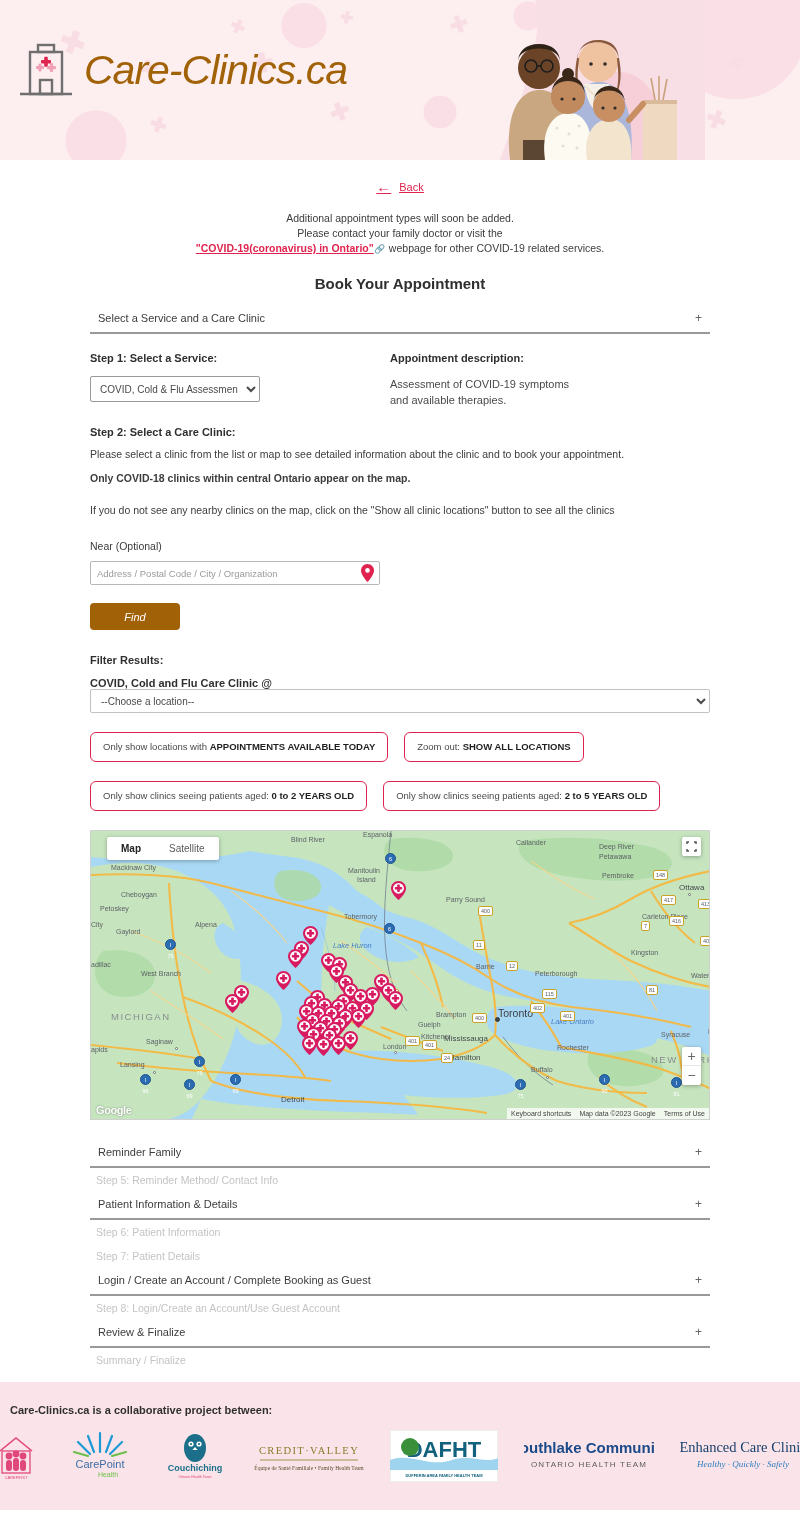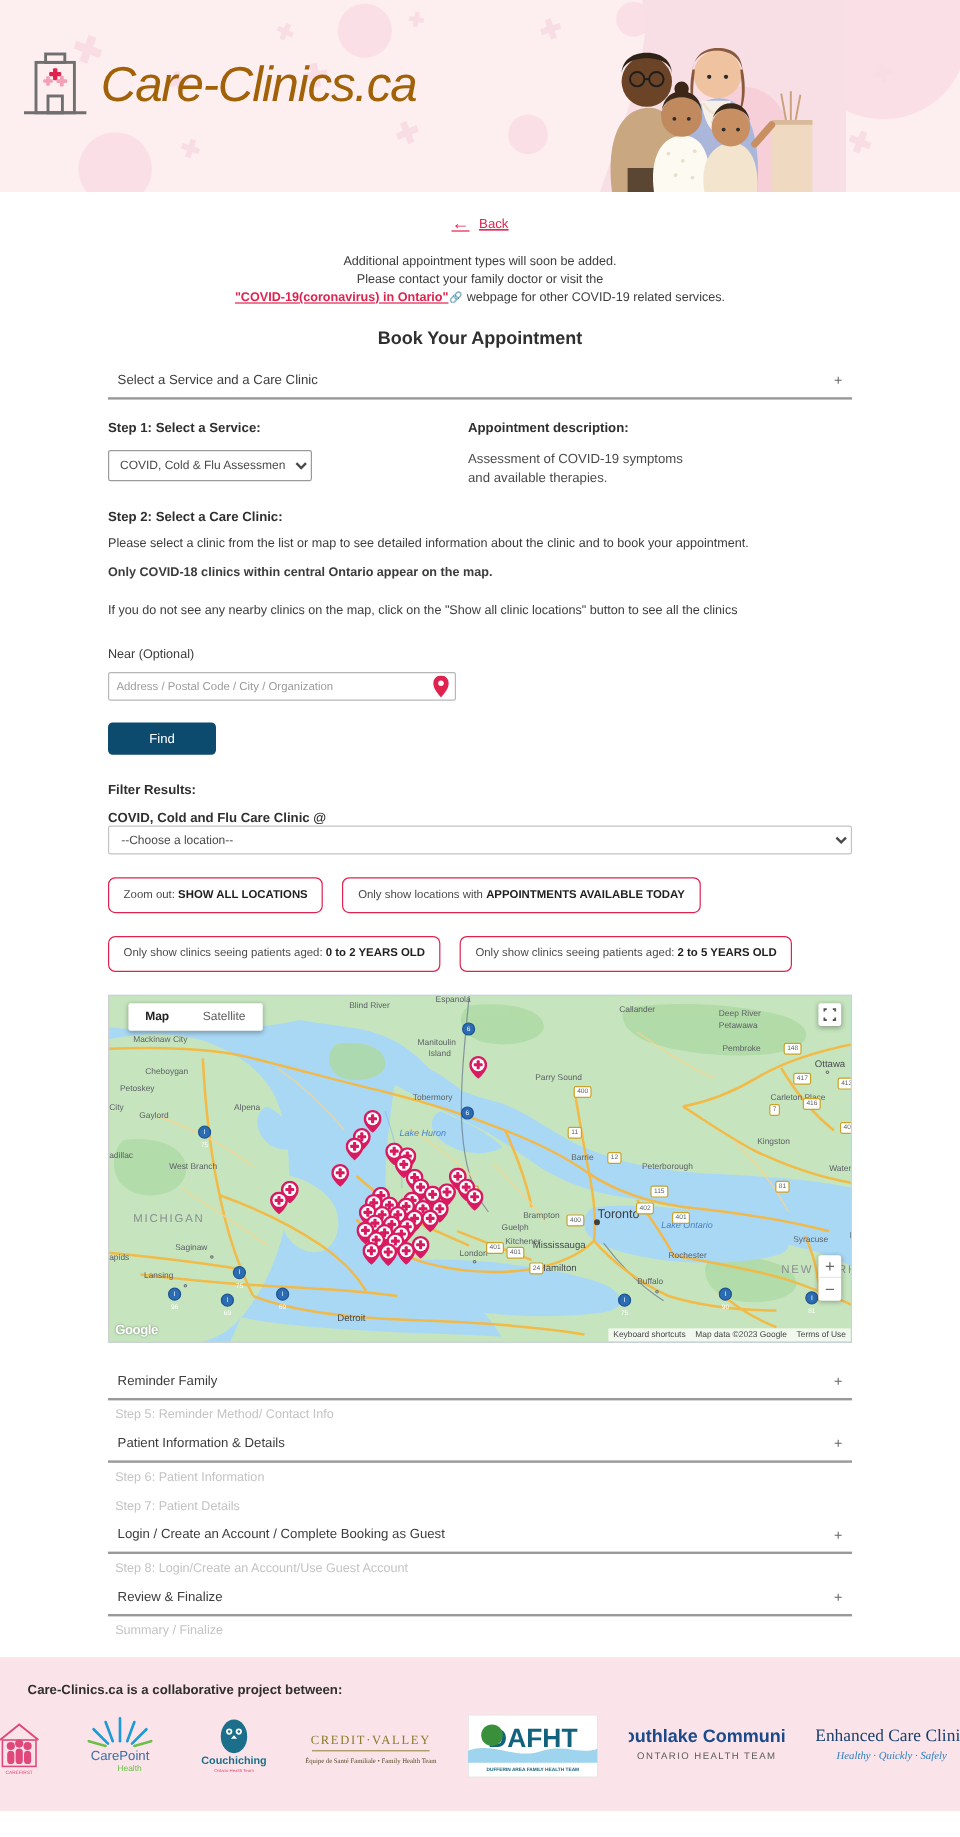--- a/index.html
+++ b/index.html
@@ -79,22 +79,22 @@
   .near-input {
     width:100%; height:24px; border:1px solid #b7b7b7; border-radius:2px;
     font-family:"Liberation Sans",sans-serif; font-size:9.5px; color:#555;
     padding:0 28px 0 6px; background:#fff;
   }
   .near-input::placeholder { color:#9b9b9b; }
   .pin-icon { position:absolute; right:6px; top:3px; }
 
   .find-btn {
     margin-top:18px; width:90px; height:27px; border:none; border-radius:4px;
-    background:#0c4a6e; color:#fff; font-family:"Liberation Sans",sans-serif;
-    font-size:11px; cursor:pointer;
+    background:#a16207; color:#fff; font-family:"Liberation Sans",sans-serif;
+    font-size:11px; cursor:pointer;font-style:italic;
   }
 
   .filter-lbl { font-size:11px; font-weight:bold; color:#2f2f2f; margin-top:24px; }
   .filter-sub  { font-size:11px; font-weight:bold; color:#2f2f2f; margin-top:11px; }
   .loc-select {
     width:620px; height:24px;
     font-family:"Liberation Sans",sans-serif; font-size:10px; color:#4a4a4a;
     border:1px solid #c2c2c2; background:#fff; border-radius:2px; padding:0 6px;
   }
 
@@ -151,21 +151,21 @@
          color:#fff; text-shadow:0 0 2px rgba(0,0,0,.45); letter-spacing:-.4px; }
   .attrib {
     position:absolute; right:0; bottom:0; background:rgba(255,255,255,.75);
     font-size:7px; color:#444; padding:2px 4px; display:flex; gap:8px;
   }
 
   .pin { position:absolute; width:15px; height:19px; }
 
   
   .footer { width:800px; background:#fbe4e9; padding:22px 0 28px 0; position:relative; }
-  .footer-title { font-size:11px; font-weight:bold; color:#2f2f2f; padding-left:23px; }
+  .footer-title { font-size:11px; font-weight:bold; color:#2f2f2f; padding-left:10px; }
   .logo-row { display:flex; align-items:center; justify-content:center; gap:26px;
               margin-top:14px; padding:0 14px; }
   .lg { display:flex; align-items:center; justify-content:center; }
   .lg-txt { text-align:center; line-height:1.05; }
 </style>
 </head>
 <body>
 
 <div class="header">
   <div class="header-bgwash"></div>
@@ -327,24 +327,24 @@
       <button class="find-btn">Find</button>
 
       <div class="filter-lbl">Filter Results:</div>
       <div class="filter-sub">COVID, Cold and Flu Care Clinic @</div>
       <select class="loc-select">
         <option>--Choose a location--</option>
       </select>
 
       <div class="pill-row">
         <div class="pill">
-          <span>Zoom out: </span><b>SHOW ALL LOCATIONS</b>
+          <span>Only show locations with </span><b>APPOINTMENTS AVAILABLE TODAY</b>
         </div>
         <div class="pill">
-          <span>Only show locations with </span><b>APPOINTMENTS AVAILABLE TODAY</b>
+          <span>Zoom out: </span><b>SHOW ALL LOCATIONS</b>
         </div>
       </div>
       <div class="pill-row">
         <div class="pill">
           <span>Only show clinics seeing patients aged: </span><b>0 to 2 YEARS OLD</b>
         </div>
         <div class="pill">
           <span>Only show clinics seeing patients aged: </span><b>2 to 5 YEARS OLD</b>
         </div>
       </div>

